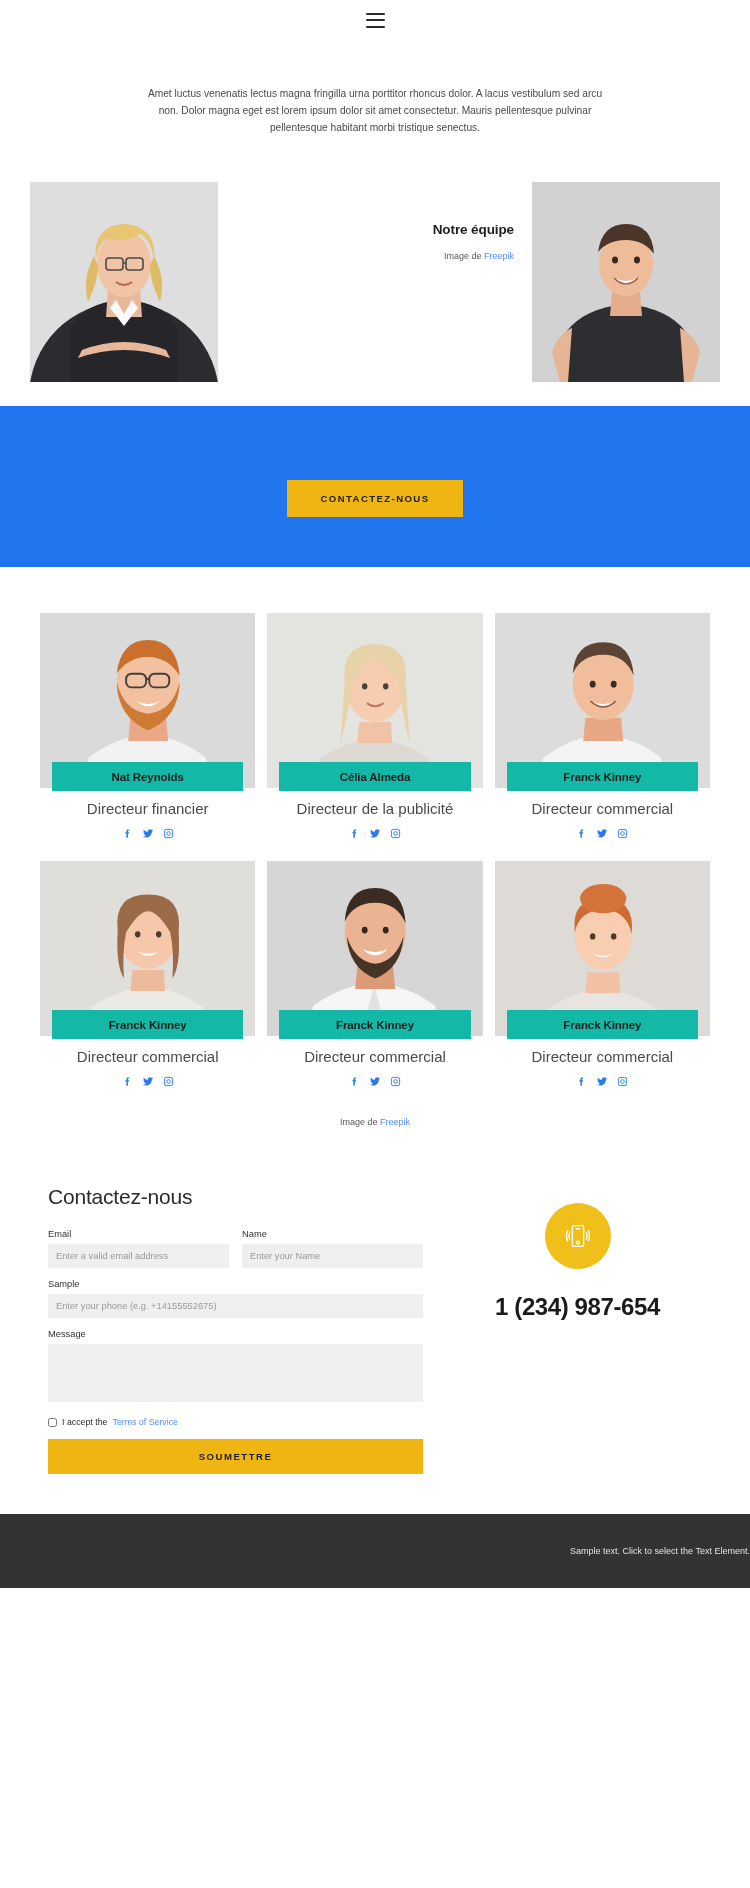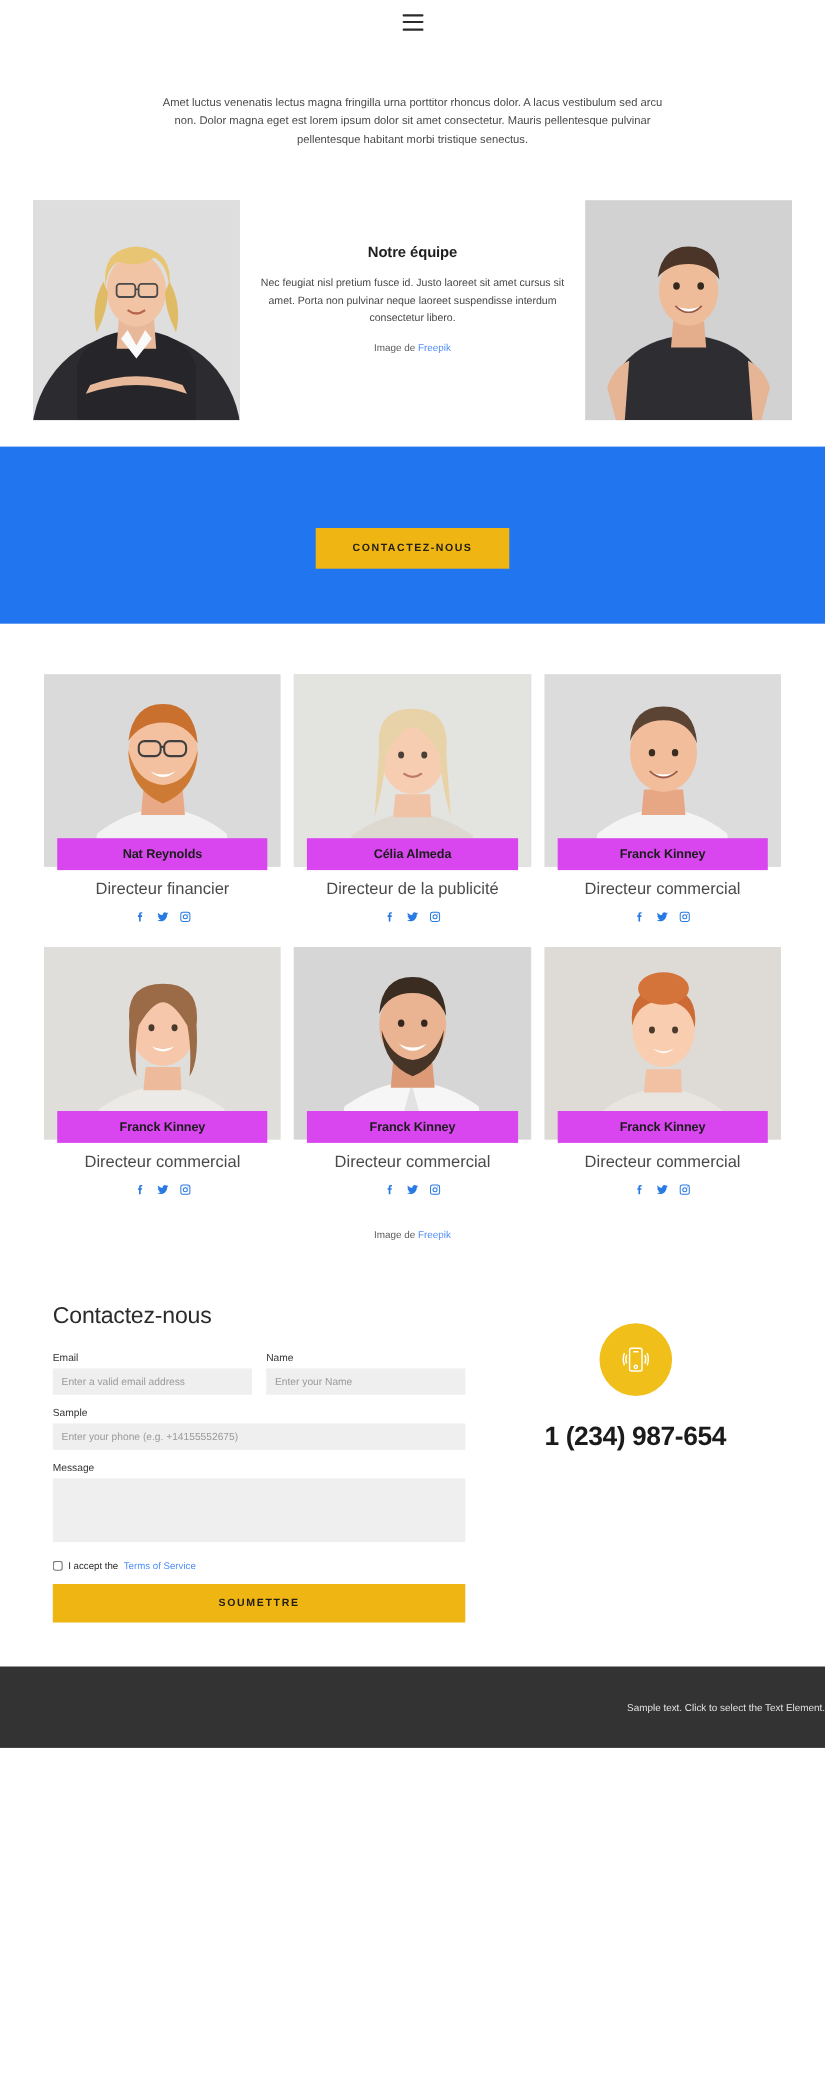--- a/index.html
+++ b/index.html
@@ -49,21 +49,21 @@
   .team-intro {
     display: flex;
     justify-content: space-between;
     align-items: flex-start;
     padding: 30px 30px 24px;
     gap: 0;
   }
   .photo { background: #d9d9d9; position: relative; overflow:hidden; }
   .photo-left  { width: 188px; height: 200px; flex: 0 0 188px; }
   .photo-right { width: 188px; height: 200px; flex: 0 0 188px; }
-  .intro-mid { flex: 1 1 auto; text-align: center; padding: 40px 18px 0; }
+  .intro-mid { flex: 1 1 auto; text-align: right; padding: 40px 18px 0; }
   .intro-mid h2 {
     font-size: 13.5px; font-weight: 700; color: #1e1e1e; letter-spacing: -0.1px;
   }
   .intro-mid p {
     margin-top: 13px;
     font-size: 9.6px;
     line-height: 1.62;
     color: #474747;
   }
   .credit { margin-top: 14px; font-size: 9px; color: #5a5a5a; }
@@ -107,21 +107,21 @@
     display: grid;
     grid-template-columns: repeat(3, 1fr);
     column-gap: 12px;
     row-gap: 22px;
   }
   .member { position: relative; }
   .member-photo { width: 100%; height: 175px; background: #dcdcdc; position: relative; overflow: hidden; }
   .member-name-plate {
     position: relative;
     margin: -26px 12px 0;
-    background: #d946ef;
+    background: #14b8a6;
     text-align: center;
     padding: 9px 4px 8px;
     z-index: 3;
   }
   .member-name { font-size: 11.5px; font-weight: 700; color: #1b1b1b; letter-spacing:-0.1px; }
   .member-role { margin-top: 9px; text-align: center; font-size: 15px; color: #4a4a4a; }
   .socials {
     margin-top: 11px;
     display: flex; justify-content: center; gap: 9px; align-items: center;
   }
@@ -231,21 +231,20 @@
         <rect x="96" y="76" width="17" height="12" rx="3" fill="none" stroke="#4a4a4a" stroke-width="1.6"></rect>
         <line x1="93" y1="81" x2="96" y2="81" stroke="#4a4a4a" stroke-width="1.6"></line>
         <path d="M86 100 Q94 106 102 100" stroke="#b8654f" stroke-width="2" fill="none"></path>
         <path d="M52 168 Q94 152 136 168 L140 176 Q94 160 48 176Z" fill="#e8b89a"></path>
         <path d="M86 118 L94 132 L102 118 L108 126 L94 144 L80 126Z" fill="#fafafa"></path>
       </svg>
     </div>
 
     <div class="intro-mid">
       <h2>Notre équipe</h2>
-      <p>Nec feugiat nisl pretium fusce id. Justo laoreet sit amet cursus sit amet. Porta non pulvinar neque laoreet suspendisse interdum consectetur libero.</p>
       <div class="credit">
         <span>Image de </span><a href="#">Freepik</a>
       </div>
     </div>
 
     <div class="photo photo-right">
       <svg class="ph-bg" viewBox="0 0 188 200" preserveAspectRatio="xMidYMid slice">
         <rect width="188" height="200" fill="#d2d2d2"></rect>
         <path d="M28 200 L34 150 Q52 126 94 122 Q136 126 154 150 L160 200 Z" fill="#2e2e32"></path>
         <path d="M28 200 L20 170 Q26 152 40 146 L36 200Z" fill="#e6b595"></path>

